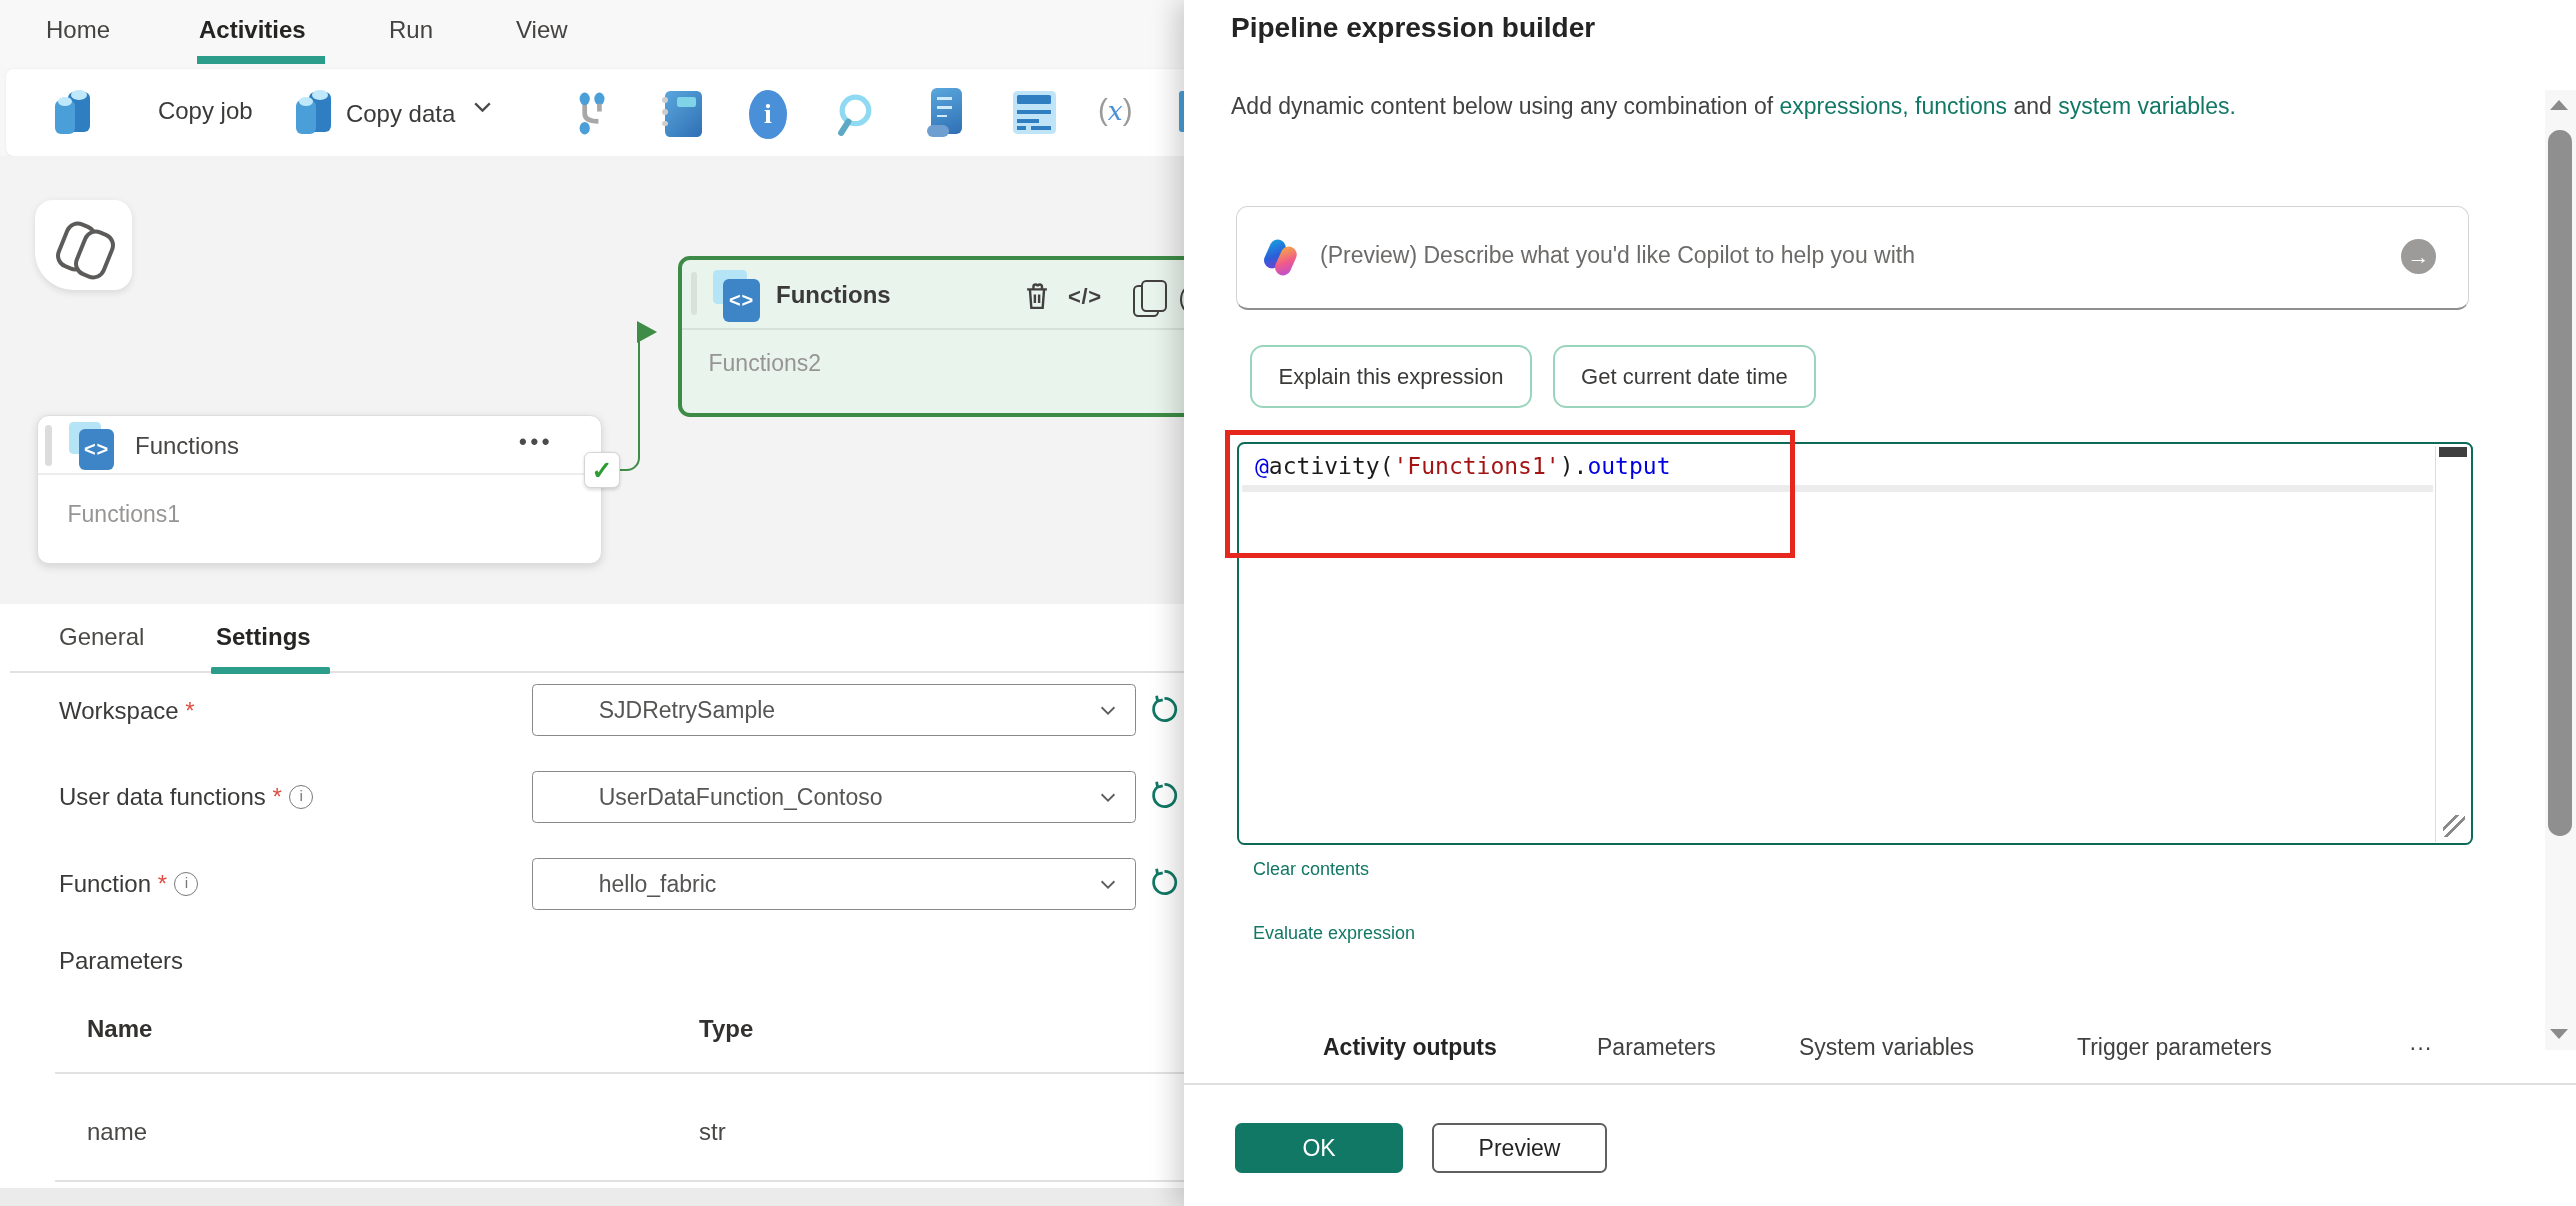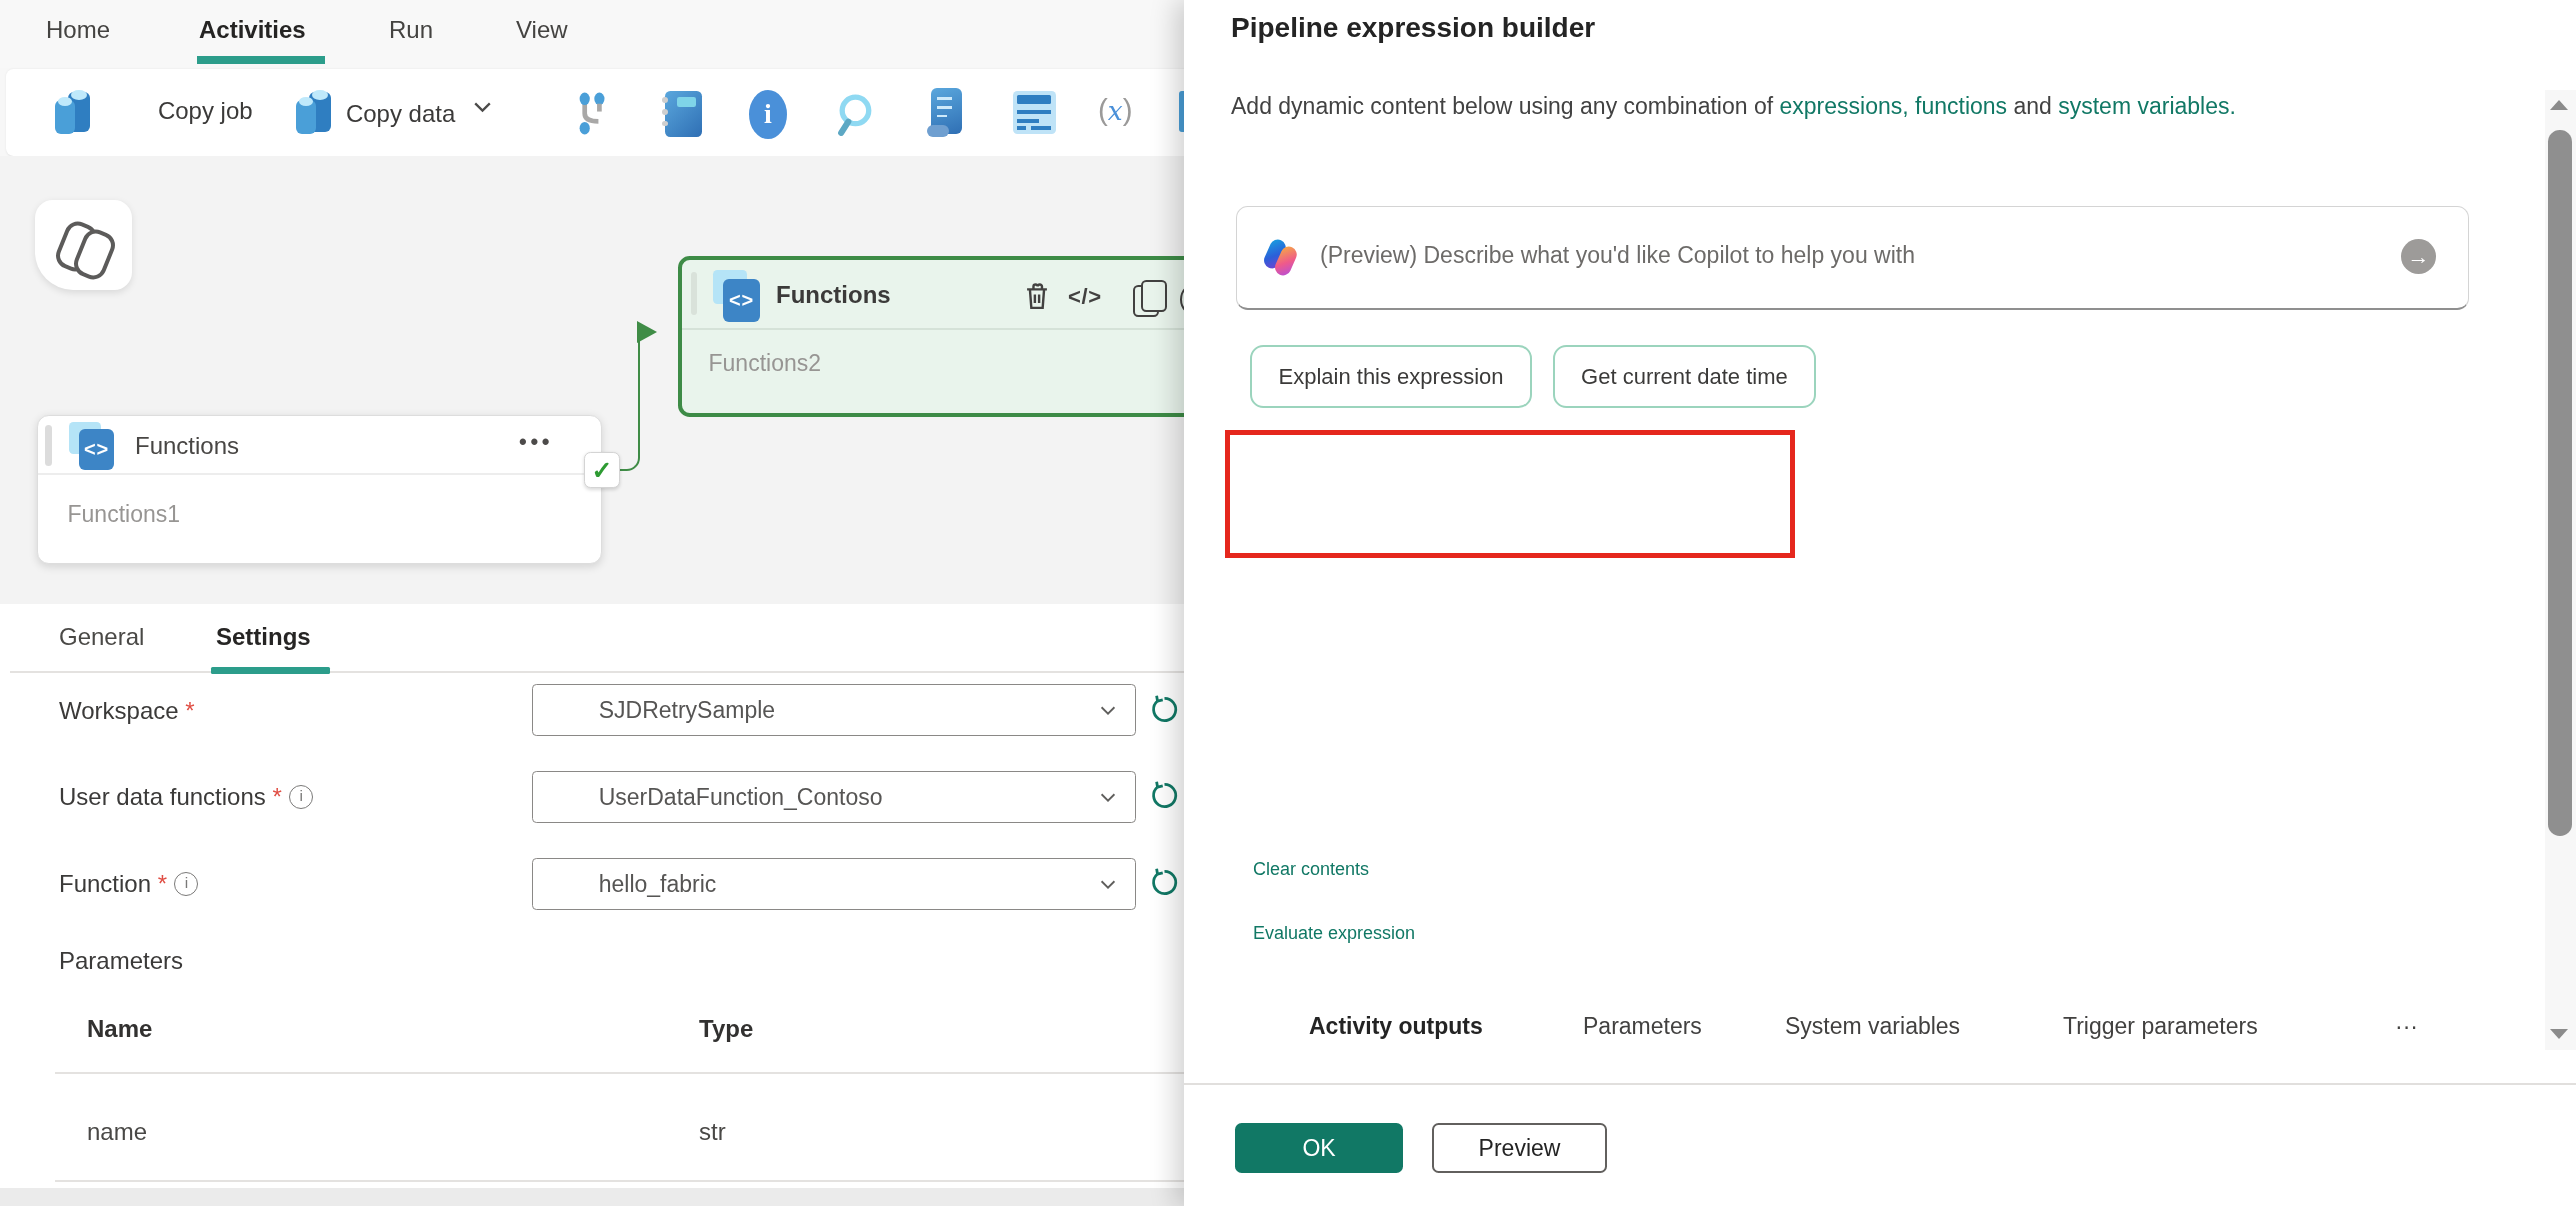--- a/index.html
+++ b/index.html
@@ -79,21 +79,21 @@
   .editor .vthumb{position:absolute;top:2.9px;right:4.4px;width:28px;height:10.3px;background:#3f3f3f;}
   .editor .lineband{position:absolute;left:2.9px;right:38px;top:41px;height:6.6px;background:#ececec;}
   .editor .grip-rs{position:absolute;right:5.9px;bottom:5.9px;width:22px;height:22px;background:
      linear-gradient(135deg,transparent 0 8.8px,#8a8a8a 8.8px 11.8px,transparent 11.8px 16px,#8a8a8a 16px 19px,transparent 19px);}
   .code-line{position:absolute;left:16px;top:8.8px;font-family:"DejaVu Sans Mono","Liberation Mono",monospace;font-size:23px;white-space:pre;}
   .tok-plain{color:#1b1b1b;}
   .tok-kw{color:#0000e0;}
   .tok-str{color:#a31515;}
   .red-box{left:41px;top:430px;width:560px;height:118px;border:5.2px solid #e5271d;}
   .panel-link{left:69px;font-size:18px;color:#117865;cursor:pointer;}
-  .ptab{top:1013px;font-size:23px;color:#424140;}
+  .ptab{top:1034px;font-size:23px;color:#424140;margin-left:14px;}
   .ptab.active{font-weight:700;color:#242424;}
   .panel-divider{left:0;top:1083px;width:1392px;height:1.5px;background:#e1dfdd;}
   .btn-ok{left:51px;top:1123px;width:168px;height:50px;background:#117865;color:#fff;border-radius:6.6px;display:flex;align-items:center;justify-content:center;font-size:23px;}
   .btn-cancel{left:248px;top:1123px;width:175px;height:50px;background:#fff;border:2.2px solid #62605e;border-radius:6.6px;display:flex;align-items:center;justify-content:center;font-size:23px;color:#242424;box-sizing:border-box;}
   .scroll-track{left:1361px;top:90px;width:31px;height:960px;background:#f7f7f7;}
   .scroll-thumb{left:1364px;top:130px;width:23.6px;height:706px;background:#8f8f8f;border-radius:11.8px;}
   .tri-up{width:0;height:0;border-left:9.6px solid transparent;border-right:9.6px solid transparent;border-bottom:10.3px solid #8b8b8b;}
   .tri-down{width:0;height:0;border-left:9.6px solid transparent;border-right:9.6px solid transparent;border-top:10.3px solid #8b8b8b;}
 </style>
 </head>
@@ -287,20 +287,27 @@
       <span class="cp-send">
           <span>→</span>
         </span>
     </div>
 
     <div class="abs pill-row">
       <div class="pill">Explain this expression</div>
       <div class="pill">Get current date time</div>
     </div>
 
+    <div class="abs editor">
+      <div class="sep"></div>
+      <div class="vthumb"></div>
+      <div class="lineband"></div>
+      <div class="code-line"><span class="tok-kw">@</span><span class="tok-plain">activity</span><span class="tok-plain">(</span><span class="tok-str">'Functions1'</span><span class="tok-plain">)</span><span class="tok-plain">.</span><span class="tok-kw">output</span></div>
+      <div class="grip-rs"></div>
+    </div>
 
     <div class="abs red-box"></div>
 
     <div class="abs panel-link" style="top:859px;">Clear contents</div>
     <div class="abs panel-link" style="top:923px;">Evaluate expression</div>
 
     <span class="abs ptab active" style="left:125px;">Activity outputs</span>
     <span class="abs ptab" style="left:399px;">Parameters</span>
     <span class="abs ptab" style="left:601px;">System variables</span>
     <span class="abs ptab" style="left:879px;">Trigger parameters</span>

